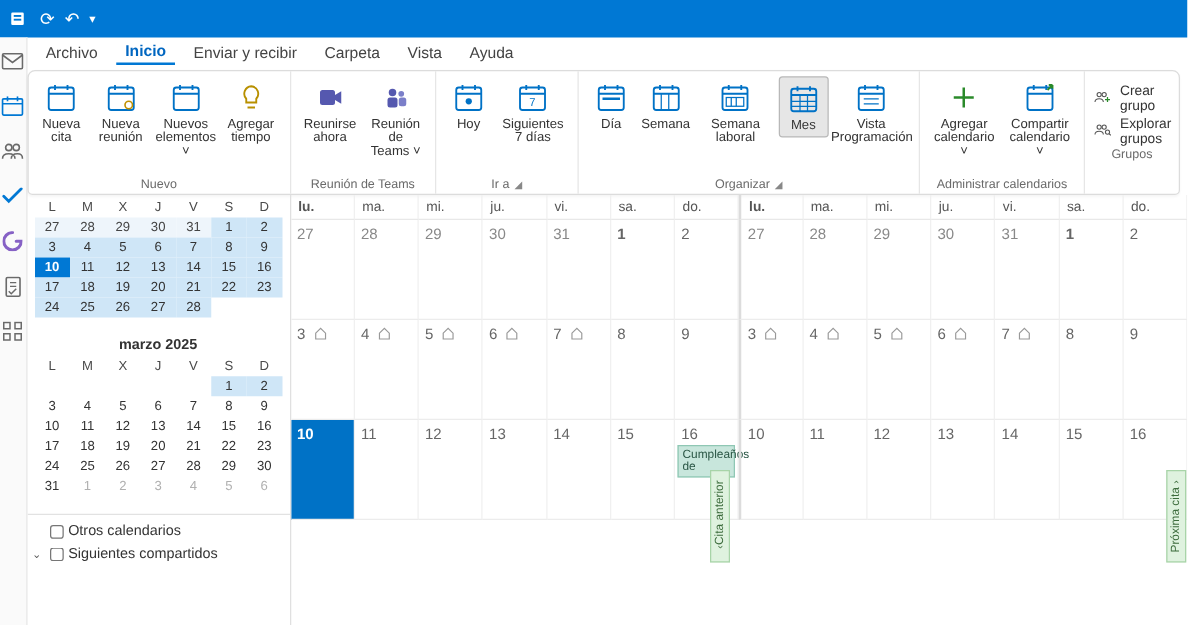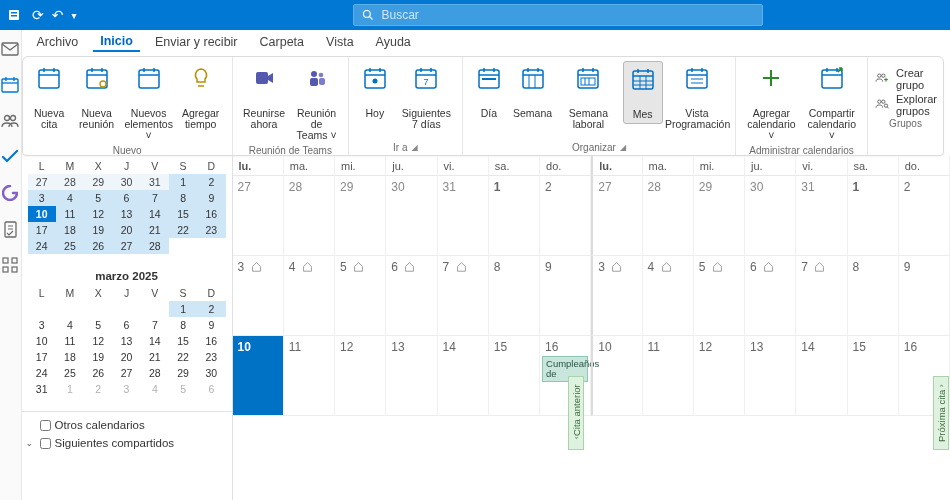--- a/index.html
+++ b/index.html
@@ -19,21 +19,21 @@
 .menubar{height:24px;display:flex;align-items:center;padding-left:8px;gap:8px;font-size:12.5px;color:#444}
 .menubar .mi{padding:2px 7px;cursor:pointer}
 .menubar .mi.active{color:#0066c0;border-bottom:2px solid #0078d4;font-weight:600}
 .ribbon{height:100px;background:#fff;border:1px solid #dcdcdc;border-radius:6px 6px 4px 4px;margin:2px 6px 0 0;display:flex;box-shadow:0 1px 2px rgba(0,0,0,.04)}
 .rgroup{border-right:1px solid #e6e6e6;padding:4px 6px 1px;display:flex;flex-direction:column}
 .rgroup:last-child{border-right:none;flex:1}
 .rbuttons{display:flex;gap:2px;flex:1;align-items:flex-start}
 .rbtn{display:flex;flex-direction:column;align-items:center;justify-content:flex-start;padding:3px 5px;cursor:pointer;border-radius:3px;min-width:40px}
 .rbtn.selected{background:#e6e6e6;border:1px solid #b8b8b8}
 .rbtn .ri{height:28px;display:flex;align-items:center;justify-content:center;color:#0078d4}
-.rbtn .rl{font-size:10.5px;line-height:11px;text-align:center;color:#333;margin-top:16px;max-width:64px}
+.rbtn .rl{font-size:10.5px;line-height:11px;text-align:center;color:#333;margin-top:2px;max-width:64px}
 .rcaption{font-size:10px;color:#6a6a6a;text-align:center;padding:1px 0;display:flex;justify-content:center;align-items:center;gap:4px}
 .rcaption .dlg{font-size:8px;color:#888;cursor:pointer}
 .rsideitems{display:flex;flex-direction:column;gap:2px;padding-top:6px}
 .rsideitem{display:flex;align-items:center;gap:6px;font-size:11px;color:#333;cursor:pointer}
 .workarea{flex:1;display:flex;overflow:hidden}
 .sidepanel{width:210px;display:flex;flex-direction:column;font-size:11px;color:#333}
 .minical{padding:2px 6px 8px}
 .minical .hdr{text-align:center;font-weight:600;font-size:11.5px;margin:6px 0 3px}
 .minical table{width:100%;border-collapse:collapse;table-layout:fixed}
 .minical th{font-weight:400;color:#4a4a4a;font-size:10.5px;padding:2px;text-align:center}
@@ -71,27 +71,20 @@
       <svg width="16" height="16" viewBox="0 0 16 16">
         <rect x="1" y="3" width="10" height="10" fill="#fff" rx="1"></rect>
         <rect x="3" y="5" width="6" height="1.5" fill="#0078d4"></rect>
         <rect x="3" y="8" width="6" height="1.5" fill="#0078d4"></rect>
       </svg>
     </span>
   <span class="icon">⟳</span>
   <span class="icon">↶</span>
   <span class="icon" style="font-size:10px">▾</span>
   <span class="sep"></span>
-  <div class="searchbox">
-    <svg width="12" height="12" viewBox="0 0 16 16">
-        <circle cx="6.5" cy="6.5" r="4.5" stroke="#fff" stroke-width="1.5" fill="none"></circle>
-        <line x1="10" y1="10" x2="14" y2="14" stroke="#fff" stroke-width="1.5"></line>
-      </svg>
-    <span>Buscar</span>
-  </div>
 </div>
 
 <div class="main">
   <div class="navbar">
     <div class="ni">
         <svg width="18" height="14" viewBox="0 0 18 14">
           <rect x="1" y="1" width="16" height="12" rx="1" fill="none" stroke="#6a6a6a" stroke-width="1.3"></rect>
           <path d="M1 2l8 6 8-6" fill="none" stroke="#6a6a6a" stroke-width="1.3"></path>
         </svg>
       </div>

